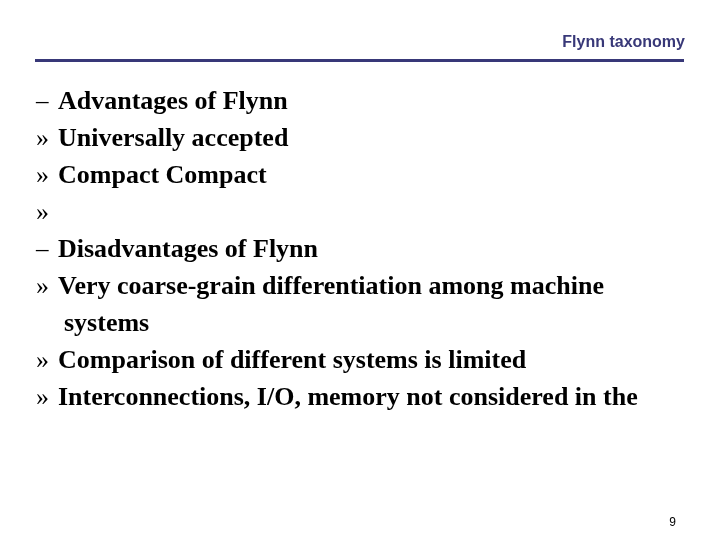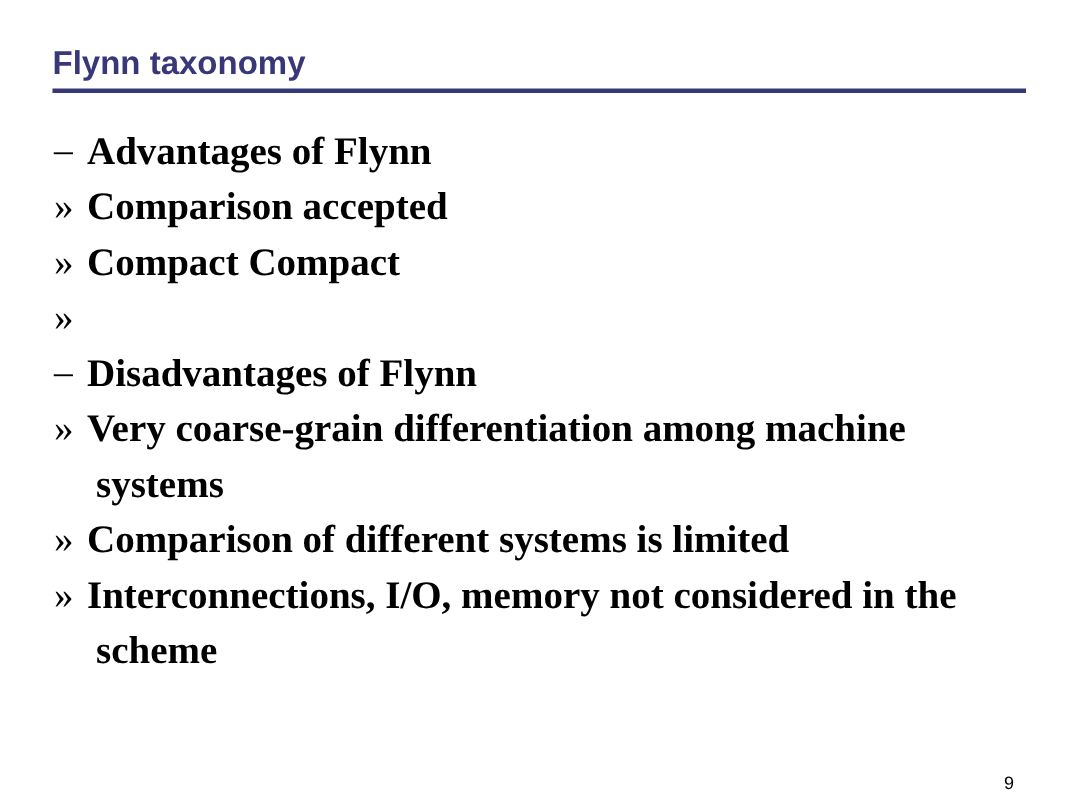--- a/index.html
+++ b/index.html
@@ -25,24 +25,24 @@
   .title-area {
     position: absolute;
     left: 35px;
     top: 28px;
     width: 650px;
     height: 36px;
   }
   .slide-title {
     font-family: "Liberation Sans", "DejaVu Sans", sans-serif;
     font-weight: bold;
-    font-size: 22px;
+    font-size: 16px;
     line-height: 28px;
     color: #383878;
-    text-align: left;
+    text-align: right;
     letter-spacing: 0px;
     white-space: nowrap;
   }
   .title-rule {
     position: absolute;
     left: 35px;
     top: 59px;
     width: 649px;
     height: 3px;
     background: #383878;
@@ -119,21 +119,21 @@
 
   <div class="body-area">
 
     <div class="bullet-line">
       <span class="bullet-marker dash">–</span>
       <span class="bullet-text">Advantages of Flynn</span>
     </div>
 
     <div class="bullet-line">
       <span class="bullet-marker">»</span>
-      <span class="bullet-text">Comparison accepted</span>
+      <span class="bullet-text">Universally accepted</span>
     </div>
 
     <div class="bullet-line">
       <span class="bullet-marker">»</span>
       <span class="bullet-text">Compact Compact</span>
     </div>
 
     <div class="bullet-line">
       <span class="bullet-marker">»</span>
     </div>
@@ -154,21 +154,17 @@
 
     <div class="bullet-line">
       <span class="bullet-marker">»</span>
       <span class="bullet-text">Comparison of different systems is limited</span>
     </div>
 
     <div class="bullet-line">
       <span class="bullet-marker">»</span>
       <span class="bullet-text">Interconnections, I/O, memory not considered in the</span>
     </div>
-    <div class="cont-line">
-      <span class="cont-spacer"></span>
-      <span class="bullet-text">scheme</span>
-    </div>
   </div>
 
   <div class="page-number">9</div>
 
 </div>
 
 </body></html>

